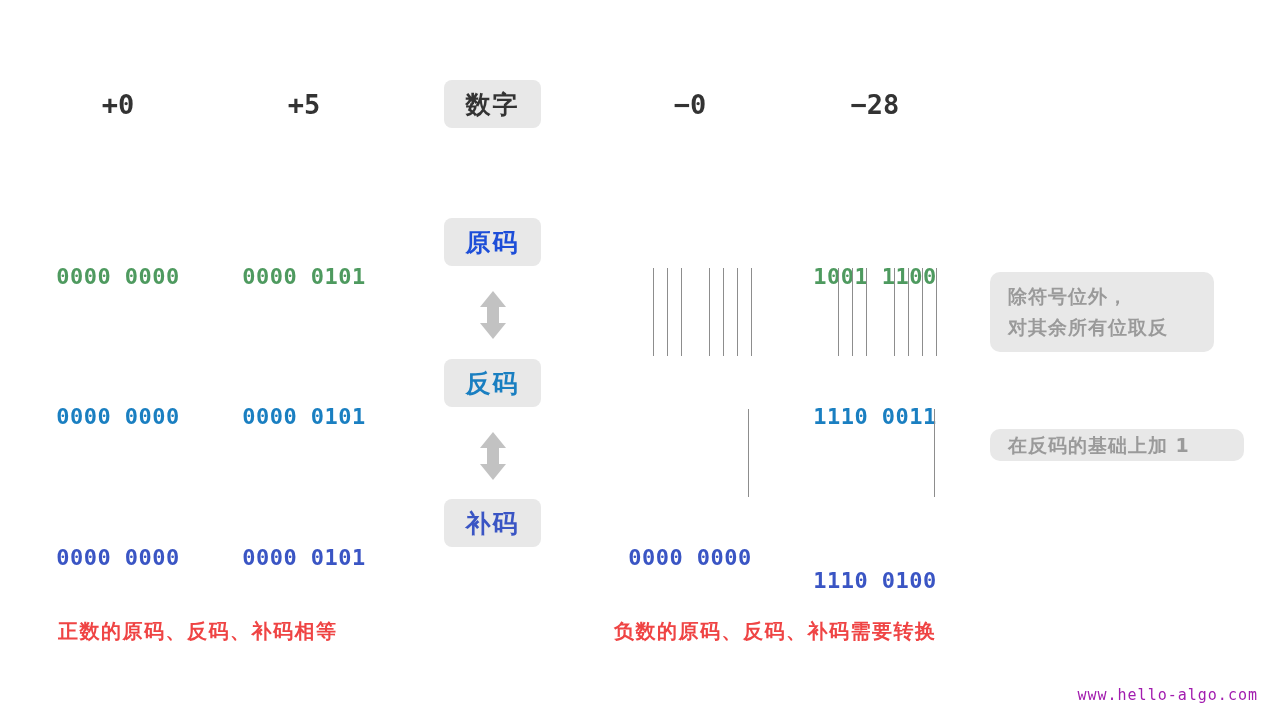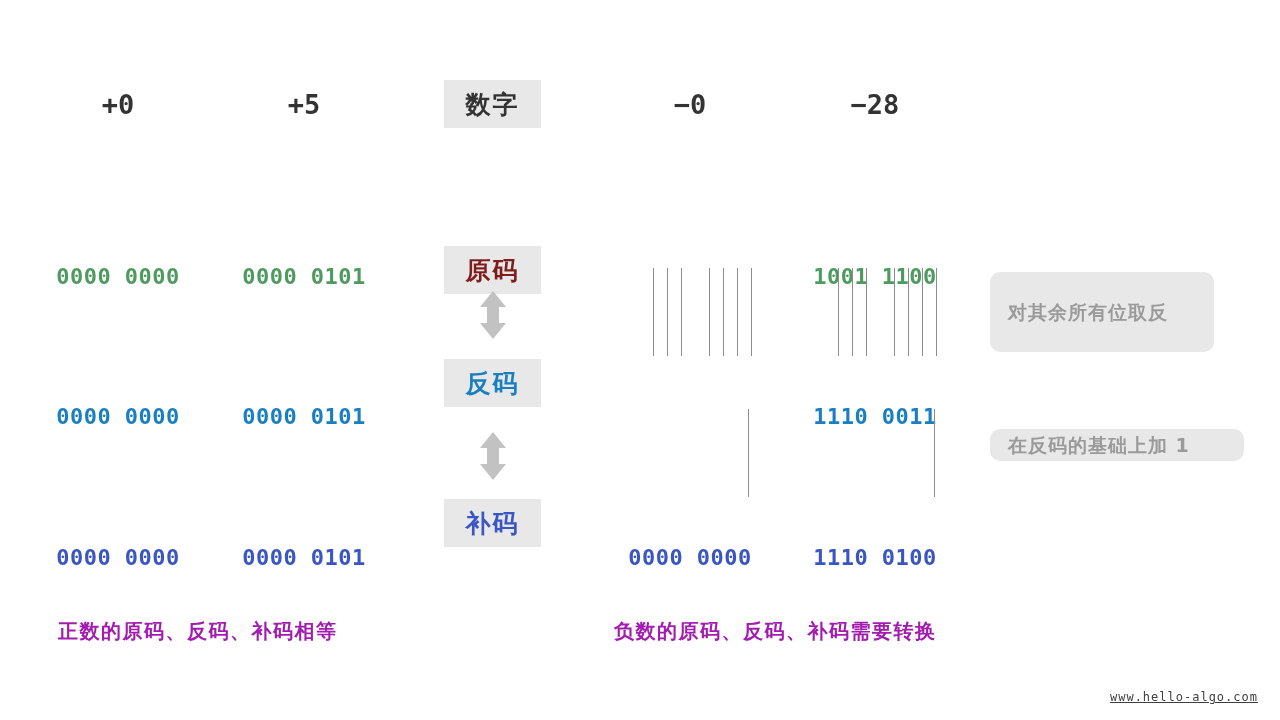--- a/index.html
+++ b/index.html
@@ -37,28 +37,28 @@
     margin-top:34px;
   }
   .bin.green{color:#4e9a5f;}
   .bin.blue{color:#1a7fc1;}
   .bin.indigo{color:#3a55c4;}
 
   
   .pill{
     position:absolute;
     background:#e8e8e8;
-    border-radius:0;
+    border-radius:8px;
     display:flex;align-items:center;justify-content:center;
     font-weight:bold;
     font-size:25px;
     letter-spacing:2px;
   }
   .pill.dark{color:#333333;}
-  .pill.green{color:#7f1d1d;margin-top:28px;}
+  .pill.green{color:#1d4ed8;}
   .pill.blue{color:#1a7fc1;}
   .pill.indigo{color:#3a55c4;}
 
   
   .note{
     position:absolute;
     background:#e8e8e8;
     border-radius:10px;
     color:#9a9a9a;
     font-weight:bold;
@@ -68,36 +68,35 @@
     flex-direction:column;
     justify-content:center;
     padding:0 18px;
     box-sizing:border-box;
     line-height:31px;
   }
 
   
   .caption{
     position:absolute;
-    color:#a21caf;
+    color:#ef4444;
     font-weight:bold;
     font-size:20px;
     letter-spacing:1.5px;
     white-space:nowrap;
   }
 
   
   .watermark{
     position:absolute;
     right:22px;bottom:16px;
-    color:#404040;
+    color:#a21caf;
     font-family:"DejaVu Sans Mono","Liberation Mono",monospace;
-    font-size:12px;
+    font-size:15px;
     letter-spacing:1px;
-    text-decoration:underline;
   }
 
   
   .vline{
     position:absolute;
     width:1px;
     background:#8d8d8d;
   }
 
   
@@ -136,21 +135,21 @@
   <div class="cell bin green" style="left:214px;top:226px;width:180px;height:32px;">0000 0101</div>
   <div class="cell bin green" style="left:785px;top:226px;width:180px;height:32px;">1001 1100</div>
 
   <div class="cell bin blue" style="left:28px;top:366px;width:180px;height:32px;">0000 0000</div>
   <div class="cell bin blue" style="left:214px;top:366px;width:180px;height:32px;">0000 0101</div>
   <div class="cell bin blue" style="left:785px;top:366px;width:180px;height:32px;">1110 0011</div>
 
   <div class="cell bin indigo" style="left:28px;top:507px;width:180px;height:32px;">0000 0000</div>
   <div class="cell bin indigo" style="left:214px;top:507px;width:180px;height:32px;">0000 0101</div>
   <div class="cell bin indigo" style="left:600px;top:507px;width:180px;height:32px;">0000 0000</div>
-  <div class="cell bin indigo" style="left:785px;top:507px;width:180px;height:32px;">1110 0100</div>
+  <div class="cell bin indigo" style="left:785px;top:530px;width:180px;height:32px;">1110 0100</div>
 
   <div class="vline" style="left:653px;top:268px;height:88px;"></div>
   <div class="vline" style="left:667px;top:268px;height:88px;"></div>
   <div class="vline" style="left:681px;top:268px;height:88px;"></div>
   <div class="vline" style="left:709px;top:268px;height:88px;"></div>
   <div class="vline" style="left:723px;top:268px;height:88px;"></div>
   <div class="vline" style="left:737px;top:268px;height:88px;"></div>
   <div class="vline" style="left:751px;top:268px;height:88px;"></div>
 
   <div class="vline" style="left:838px;top:268px;height:88px;"></div>
@@ -158,20 +157,21 @@
   <div class="vline" style="left:866px;top:268px;height:88px;"></div>
   <div class="vline" style="left:894px;top:268px;height:88px;"></div>
   <div class="vline" style="left:908px;top:268px;height:88px;"></div>
   <div class="vline" style="left:922px;top:268px;height:88px;"></div>
   <div class="vline" style="left:936px;top:268px;height:88px;"></div>
 
   <div class="vline" style="left:748px;top:409px;height:88px;"></div>
   <div class="vline" style="left:934px;top:409px;height:88px;"></div>
 
   <div class="note" style="left:990px;top:272px;width:224px;height:80px;">
+    <span>除符号位外，</span>
     <span>对其余所有位取反</span>
   </div>
 
   <div class="note" style="left:990px;top:429px;width:254px;height:32px;">
     <span>在反码的基础上加 1</span>
   </div>
 
   <div class="caption" style="left:58px;top:618px;">正数的原码、反码、补码相等</div>
   <div class="caption" style="left:614px;top:618px;">负数的原码、反码、补码需要转换</div>
 

